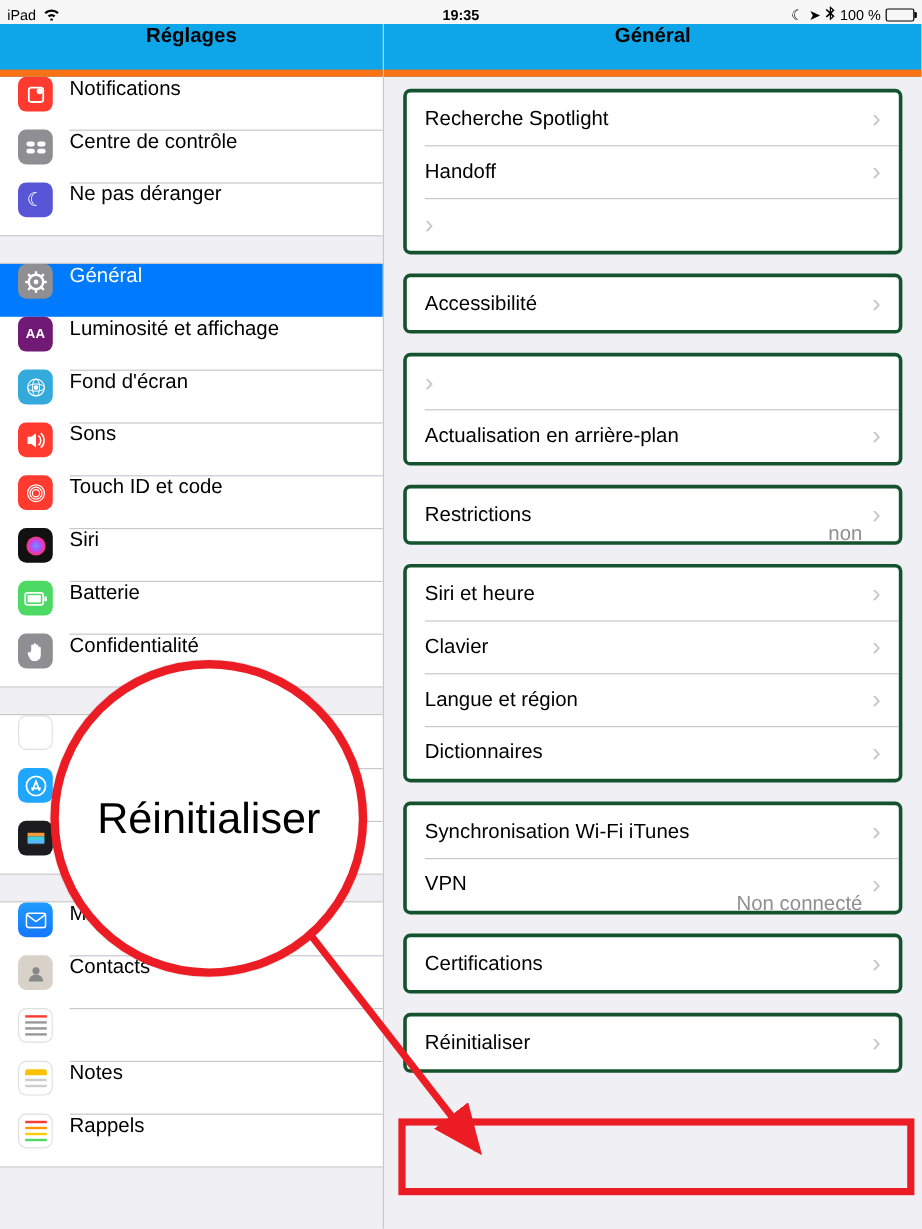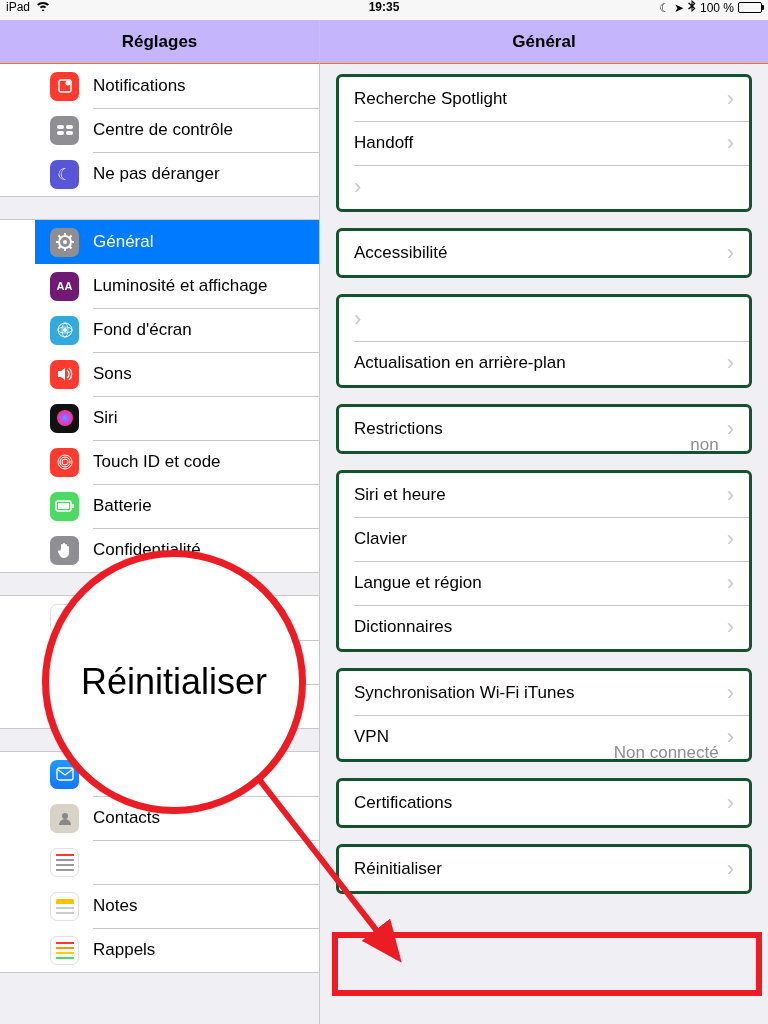--- a/index.html
+++ b/index.html
@@ -1,40 +1,40 @@
 <!DOCTYPE html>
 <html><head>
 <meta charset="utf-8">
 <style>
 * { margin: 0; padding: 0; box-sizing: border-box; -webkit-font-smoothing: antialiased; }
 body { font-family: -apple-system, "Helvetica Neue", Helvetica, Arial, sans-serif; background: #efeff4; width: 768px; height: 1024px; overflow: hidden; position: relative; }
 
 
-.status-bar { height: 20px; display: flex; align-items: flex-start; justify-content: space-between; padding: 0 6px; font-size: 12px; background: #f7f7f8; }
+.status-bar { height: 20px; display: flex; align-items: flex-end; justify-content: space-between; padding: 0 6px; font-size: 12px; background: #f7f7f8; }
 .status-left { display: flex; align-items: center; gap: 6px; }
 .status-center { position: absolute; left: 50%; transform: translateX(-50%); font-weight: 600; }
 .status-right { display: flex; align-items: center; gap: 4px; }
 .battery-icon { width: 24px; height: 11px; border: 1px solid #000; border-radius: 2px; position: relative; display: inline-block; }
 .battery-icon::after { content: ""; position: absolute; right: -3px; top: 2px; width: 2px; height: 5px; background: #000; border-radius: 0 1px 1px 0; }
 .battery-fill { background: #000; height: 100%; width: 100%; }
 
 
 .split { display: flex; height: calc(100% - 20px); }
 .sidebar { width: 320px; border-right: 1px solid #c8c7cc; background: #efeff4; display: flex; flex-direction: column; }
 .detail { flex: 1; background: #efeff4; display: flex; flex-direction: column; }
 
-.pane-header { height: 44px; display: flex; align-items: center; justify-content: center; border-bottom: 1px solid #f97316; background: #c4b5fd; }
+.pane-header { height: 44px; display: flex; justify-content: center; border-bottom: 6px solid #f97316; background: #0ea5e9; }
 .pane-header-title { font-size: 17px; font-weight: 600; }
 
 .scroll { flex: 1; overflow-y: auto; }
 
 
 .group { background: #fff; border-top: 1px solid #c8c7cc; border-bottom: 1px solid #c8c7cc; margin-bottom: 22px; }
 .group:first-child { border-top: none; margin-top: 0; }
-.row { display: flex; align-items: center; height: 44px; padding: 0 15px; position: relative; margin-left: 35px; }
+.row { display: flex; height: 44px; padding: 0 15px; position: relative; }
 .row + .row::before { content: ""; position: absolute; left: 58px; right: 0; top: 0; height: 1px; background: #c8c7cc; }
 .row .icon { width: 29px; height: 29px; border-radius: 7px; margin-right: 14px; display: flex; align-items: center; justify-content: center; font-size: 16px; color: #fff; flex-shrink: 0; }
 .row .label { font-size: 17px; color: #000; flex: 1; }
 .row.selected { background: #007aff; }
 .row.selected .label { color: #fff; }
 .row.selected + .row::before { display:none; }
 
 
 .dgroup { background: #fff; border: 3px solid #14532d; border-radius: 6px; margin: 16px 16px 0 16px; overflow: hidden; }
 .dgroup:first-child { margin-top: 10px; }
@@ -175,45 +175,45 @@
         <div class="row">
           <span class="icon ic-redspeak">
               <svg width="16" height="14" viewBox="0 0 16 14">
                 <path d="M1 4h3l4-3v12l-4-3H1z" fill="#fff"></path>
                 <path d="M10 3a5 5 0 010 8M12 1a8 8 0 010 12" stroke="#fff" fill="none" stroke-width="1.3"></path>
               </svg>
             </span>
           <span class="label">Sons</span>
         </div>
         <div class="row">
+          <span class="icon ic-touchid">
+              <svg width="18" height="18" viewBox="0 0 18 18">
+                <g fill="none" stroke="#fff" stroke-width="1">
+                  <circle cx="9" cy="9" r="7"></circle>
+                  <circle cx="9" cy="9" r="5"></circle>
+                  <circle cx="9" cy="9" r="3"></circle>
+                </g>
+              </svg>
+            </span>
+          <span class="label">Touch ID et code</span>
+        </div>
+        <div class="row">
           <span class="icon ic-siri">
               <svg width="20" height="20" viewBox="0 0 20 20">
                 <circle cx="10" cy="10" r="8" fill="url(#g)"></circle>
                 <defs>
                   <radialGradient id="g">
                     <stop offset="0" stop-color="#5b9eff"></stop>
                     <stop offset="0.5" stop-color="#b74bff"></stop>
                     <stop offset="1" stop-color="#ff3270"></stop>
                   </radialGradient>
                 </defs>
               </svg>
             </span>
           <span class="label">Siri</span>
-        </div>
-        <div class="row">
-          <span class="icon ic-touchid">
-              <svg width="18" height="18" viewBox="0 0 18 18">
-                <g fill="none" stroke="#fff" stroke-width="1">
-                  <circle cx="9" cy="9" r="7"></circle>
-                  <circle cx="9" cy="9" r="5"></circle>
-                  <circle cx="9" cy="9" r="3"></circle>
-                </g>
-              </svg>
-            </span>
-          <span class="label">Touch ID et code</span>
         </div>
         <div class="row">
           <span class="icon ic-green">
               <svg width="20" height="12" viewBox="0 0 20 12">
                 <rect x="1" y="1" width="15" height="10" rx="2" fill="none" stroke="#fff" stroke-width="1.5"></rect>
                 <rect x="17" y="4" width="2" height="4" fill="#fff"></rect>
                 <rect x="3" y="3" width="11" height="6" fill="#fff"></rect>
               </svg>
             </span>
           <span class="label">Batterie</span>

